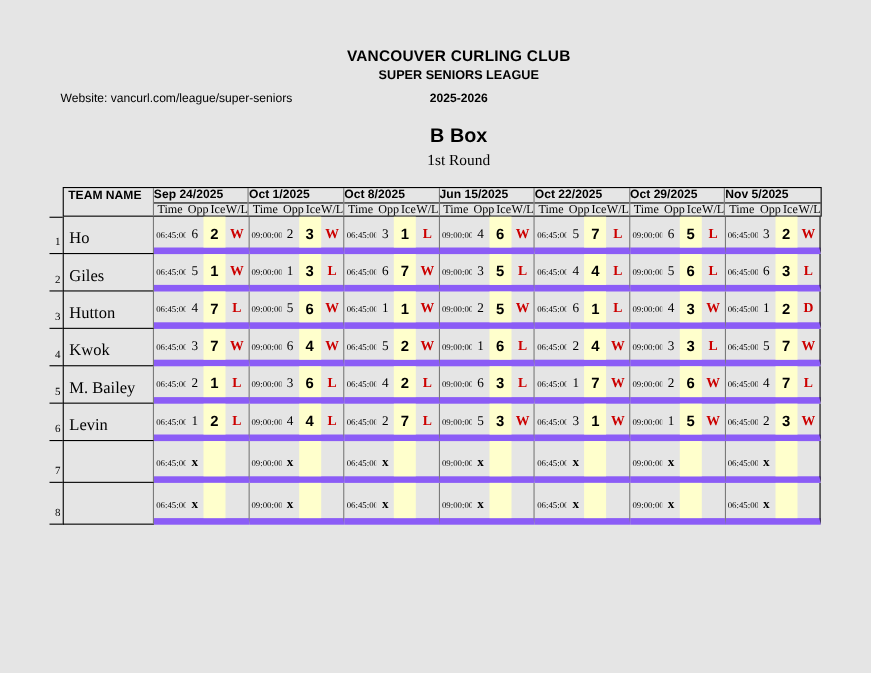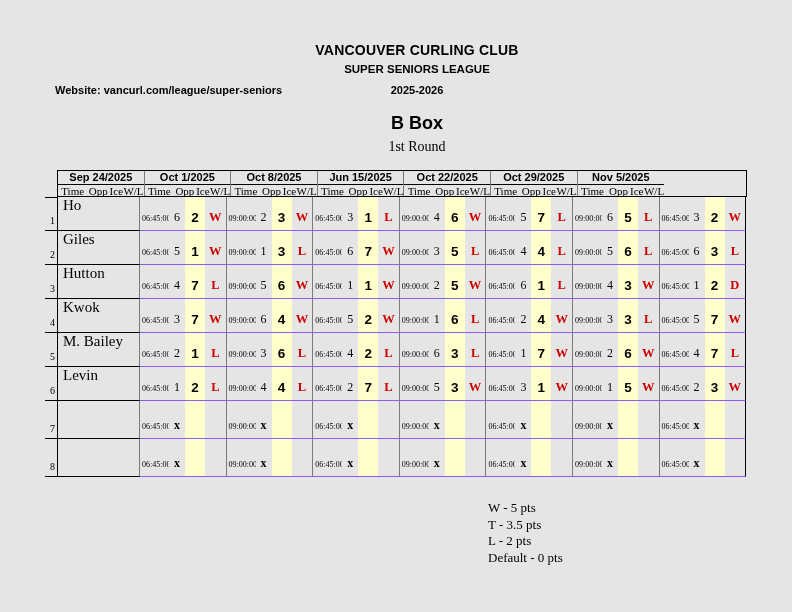--- a/index.html
+++ b/index.html
@@ -7,51 +7,51 @@
     position:relative; width:792px; height:612px; background:#e5e5e5;
     font-family:"Liberation Sans", sans-serif; overflow:hidden;
   }
   
   .center-band { position:absolute; left:40px; width:754px; text-align:center; }
   .club-title   { top:42px;  font-size:14px; font-weight:bold; letter-spacing:.2px; }
   .league-title { top:63px;  font-size:11.5px; font-weight:bold; }
   .season-line  { top:84px;  font-size:11px; font-weight:bold; }
   .box-title    { top:113px; font-size:18px; font-weight:bold; }
   .round-title  { top:139px; font-size:14px; font-family:"Liberation Serif", serif; font-weight:normal; }
-  .website { position:absolute; left:55px; top:84px; font-size:11px; font-weight:bold; }
+  .website { position:absolute; left:55px; top:84px; font-size:11px; font-weight:normal; }
 
   
   .tbl { position:absolute; left:45px; top:170px; width:702px; }
   .hdr-row { display:flex; margin-left:12px; height:27px; box-sizing:border-box;
              border:1px solid #000; }
   .team-hdr { width:83px; box-sizing:border-box; border-right:1px solid #7a7a7a;
               display:flex; align-items:flex-start; padding:1px 0 0 4px;
               font-size:11px; font-weight:bold; }
   .grp-hdr { width:86.6px; box-sizing:border-box; border-right:1px solid #7a7a7a;
              display:flex; flex-direction:column; }
   .grp-hdr.last { border-right:none; }
-  .date-lbl { height:13px; border-bottom:1px solid #000; text-align:center;
+  .date-lbl { height:13px; border-bottom:1px solid #000; text-align:left;
               font-size:11px; font-weight:bold; line-height:13px; }
   .sub-lbls { flex:1; display:flex; align-items:center;
               font-family:"Liberation Serif", serif; font-size:11px; }
   .sub-lbls span { display:block; text-align:center; }
   .sub-t { width:31px; } .sub-o { width:23px; } .sub-i { width:15px; } .sub-w { flex:1; }
 
   .data-row { display:flex; height:34px; box-sizing:border-box; }
   .data-row.tall { height:38px; }
   .num-cell { width:12px; box-sizing:border-box; border-bottom:1px solid #000;
               display:flex; align-items:flex-end; justify-content:flex-end;
               padding:0 2px 4px 0; font-family:"Liberation Serif", serif; font-size:10px; }
   .data-row.first .num-cell { border-top:1px solid #000; }
   .team-cell { width:83px; box-sizing:border-box; border-left:1px solid #000;
                border-right:1px solid #7a7a7a; border-bottom:1px solid #000;
-               display:flex; align-items:flex-end; padding:0 0 16px 5px;
+               display:flex; align-items:flex-end; padding:0 0 4px 5px;
                font-family:"Liberation Serif", serif; font-size:15px; }
   .game-cell { width:86.6px; box-sizing:border-box; border-right:1px solid #7a7a7a;
-               border-bottom:1px solid #8b5cf6; display:flex; align-items:stretch; }
+               border-bottom:6px solid #8b5cf6; display:flex; align-items:stretch; }
   .game-cell.last { border-right:1px solid #000; }
   .gc-time { width:29px; box-sizing:border-box; overflow:hidden; white-space:nowrap;
              font-family:"Liberation Serif", serif; font-size:8px;
              display:flex; align-items:flex-end; padding:0 0 7px 2px; }
   .gc-opp  { width:16px; font-family:"Liberation Serif", serif; font-size:12px;
              display:flex; align-items:flex-end; justify-content:center; padding-bottom:5px; }
   .gc-opp.x-mark { font-weight:bold; }
   .gc-ice  { width:20px; background:var(--ice-yellow,#ffffcc); font-size:13.5px; font-weight:bold;
              display:flex; align-items:flex-end; justify-content:center; padding-bottom:5px;
              box-sizing:border-box; }
@@ -69,20 +69,21 @@
 <div class="canvas">
   <div class="center-band club-title">VANCOUVER CURLING CLUB</div>
   <div class="center-band league-title">SUPER SENIORS LEAGUE</div>
   <div class="website">Website: vancurl.com/league/super-seniors</div>
   <div class="center-band season-line">2025-2026</div>
   <div class="center-band box-title">B Box</div>
   <div class="center-band round-title">1st Round</div>
 
   <div class="tbl" id="tbl">
     <div class="hdr-row">
+      <div class="team-hdr">TEAM NAME</div>
 
     <div class="grp-hdr">
           <div class="date-lbl">Sep 24/2025</div>
           <div class="sub-lbls">
             <span class="sub-t">Time</span>
             <span class="sub-o">Opp</span>
             <span class="sub-i">Ice</span>
             <span class="sub-w">W/L</span>
           </div>
         </div>
@@ -505,19 +506,13 @@
         </div>
         <div class="game-cell last">
           <div class="gc-time">06:45:00</div>
           <div class="gc-opp x-mark">x</div>
           <div class="gc-ice"></div>
           <div class="gc-wl"></div>
         </div>
       </div>
     </div>
 
-  <div class="legend" id="legend">
-      <div class="legend-line">W - 5 pts</div>
-      <div class="legend-line">T - 3.5 pts</div>
-      <div class="legend-line">L - 2 pts</div>
-      <div class="legend-line">Default - 0 pts</div>
-    </div>
 </div>
 
 </body></html>

